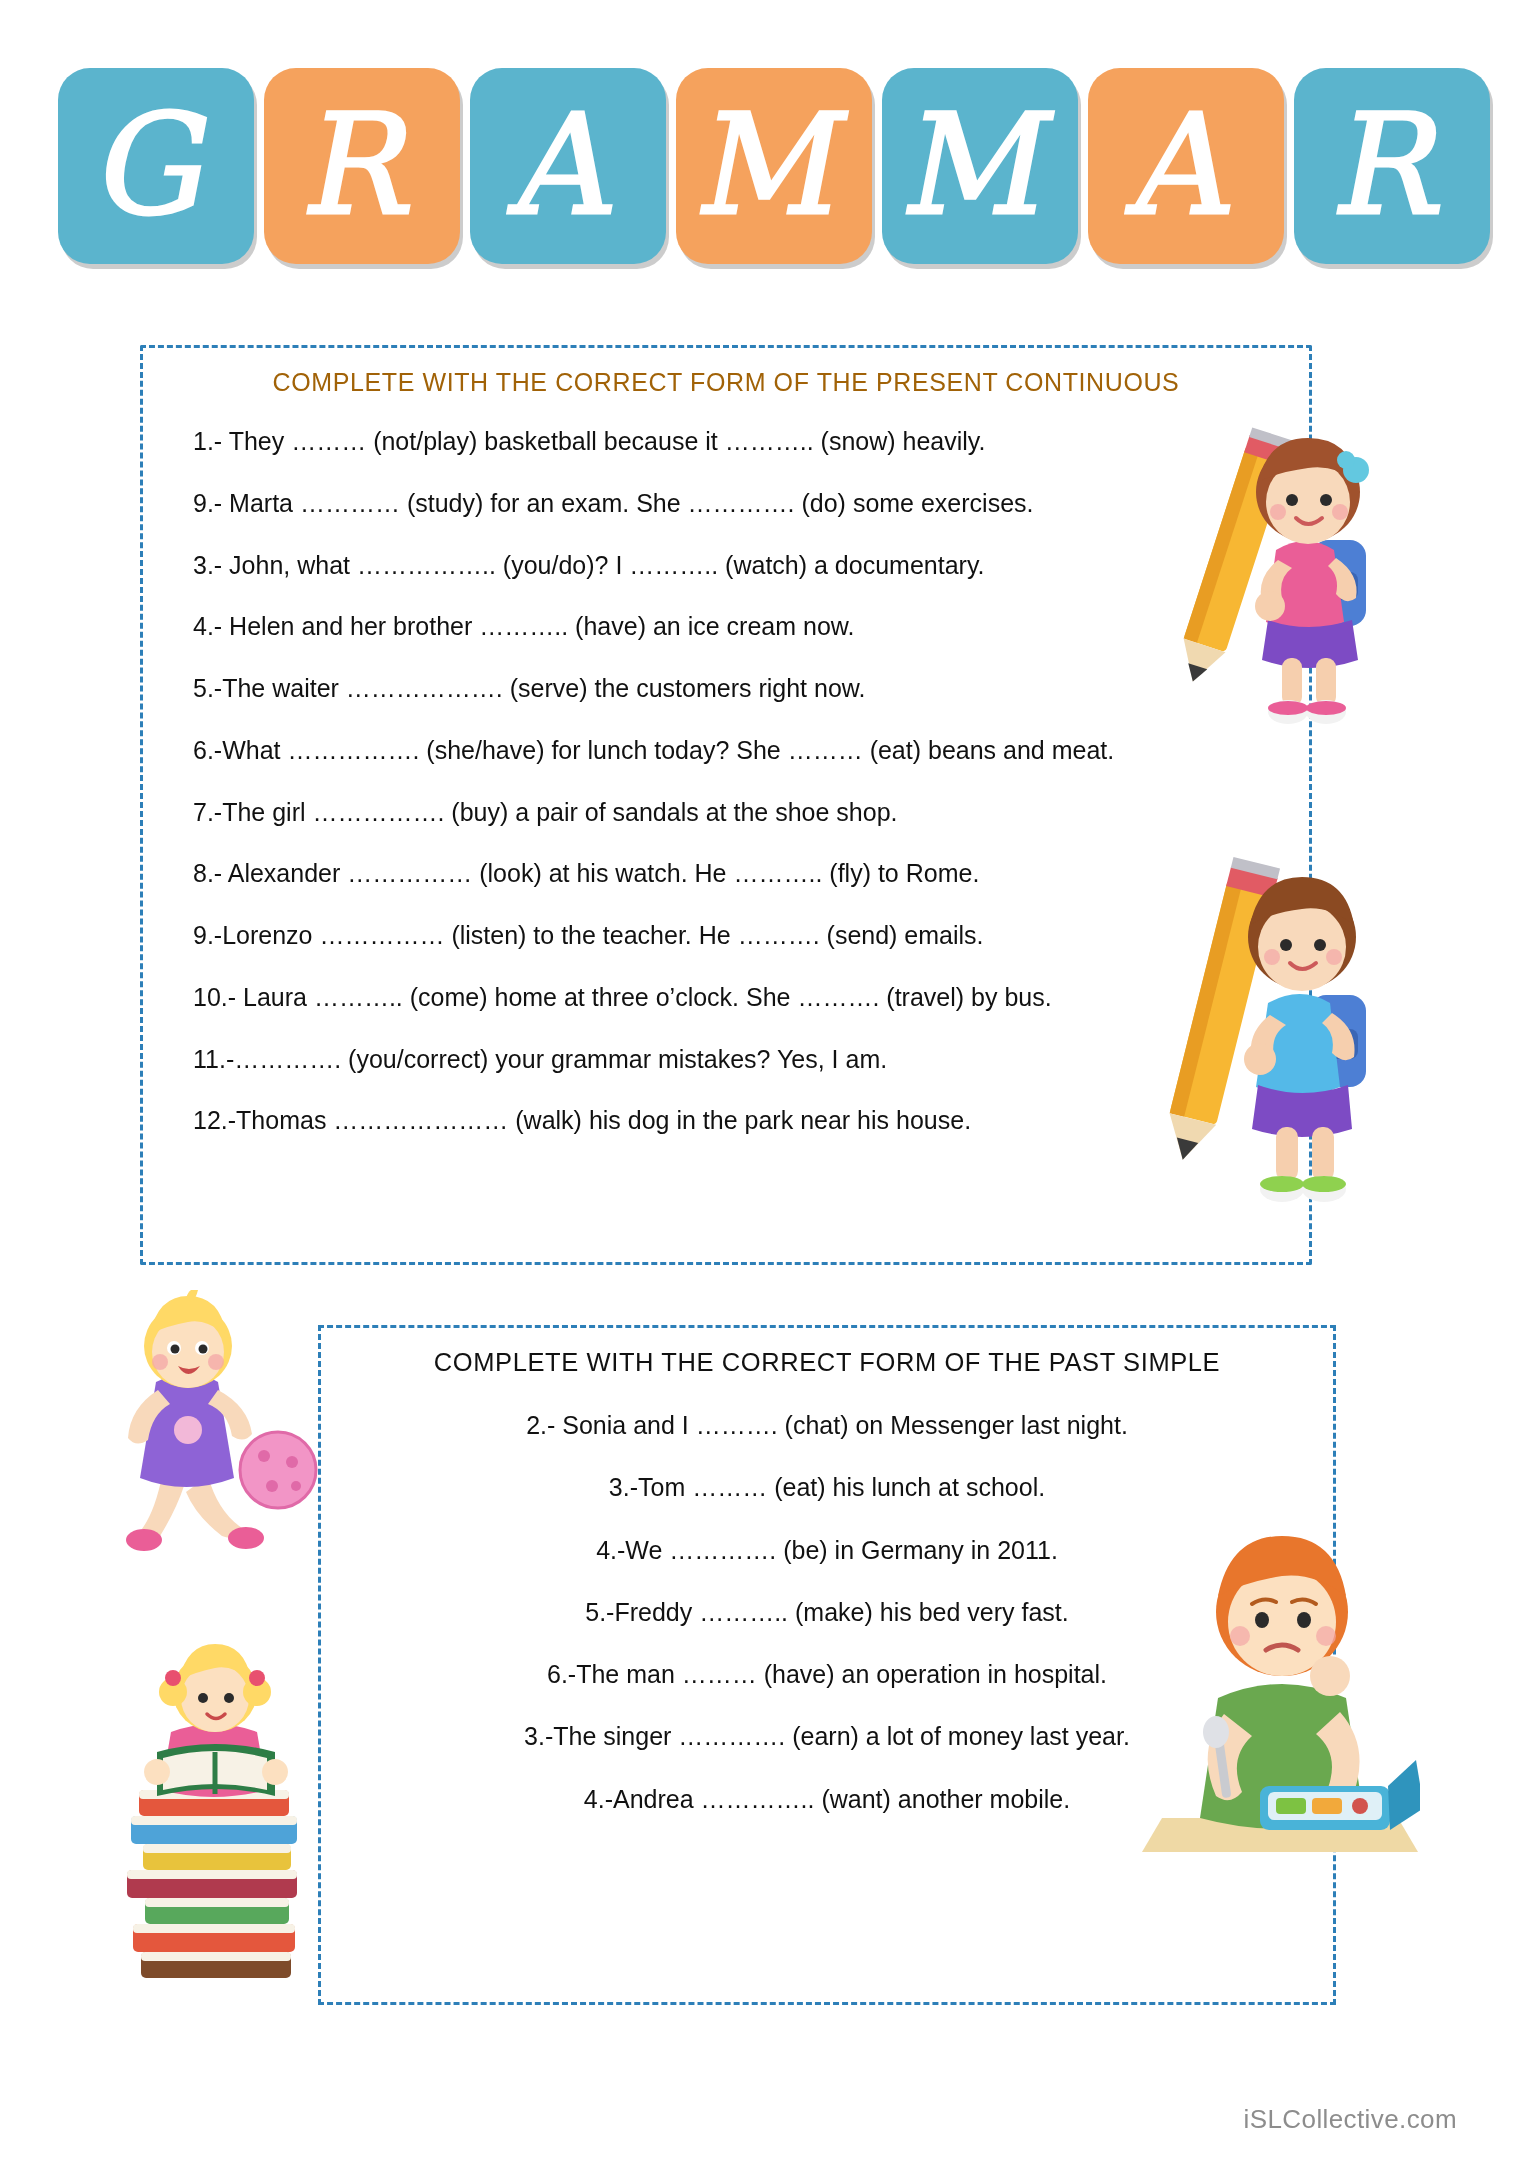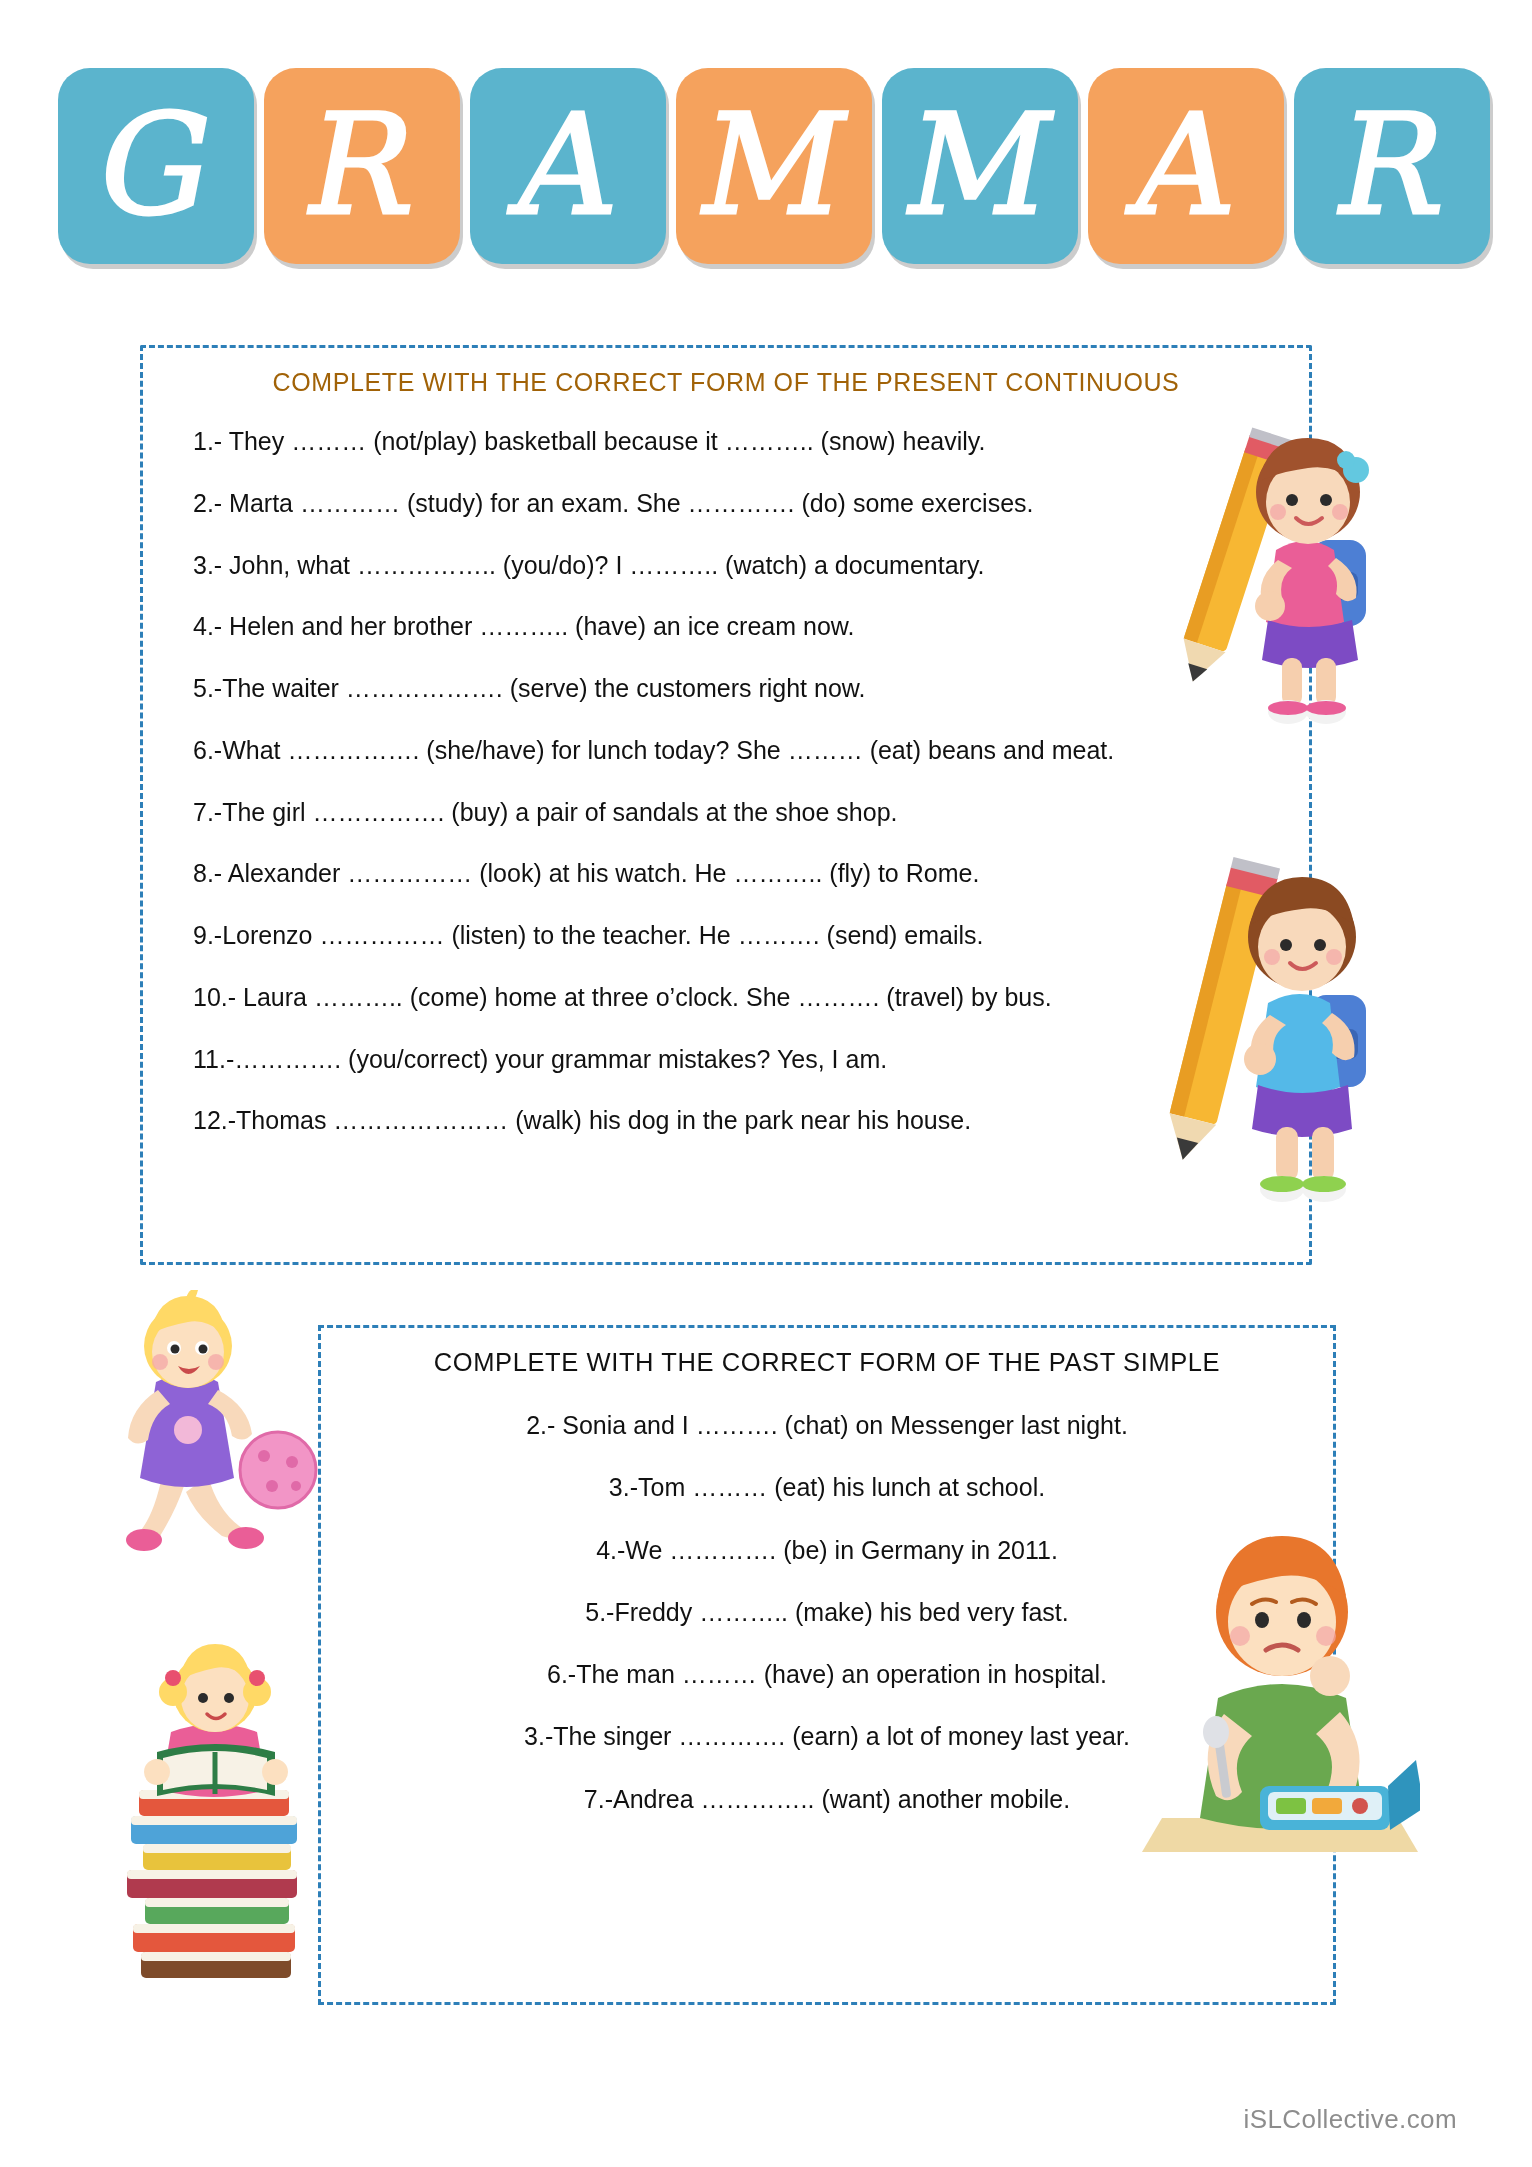--- a/index.html
+++ b/index.html
@@ -156,21 +156,21 @@
   </div>
   <div class="title-tile" style="background:#5bb4cd">
     <span>R</span>
   </div>
 </div>
 
 <div class="box" id="section1-box">
   <div class="sec-heading">COMPLETE WITH THE CORRECT FORM OF THE PRESENT CONTINUOUS</div>
   <div class="qlist">
     <div class="qitem">1.- They ……… (not/play) basketball because it ……….. (snow) heavily.</div>
-    <div class="qitem">2.- Marta ………… (study) for an exam. She …………. (do) some exercises.</div>
+    <div class="qitem">9.- Marta ………… (study) for an exam. She …………. (do) some exercises.</div>
     <div class="qitem">3.- John, what …………….. (you/do)?  I ……….. (watch) a documentary.</div>
     <div class="qitem">4.- Helen and her brother ……….. (have) an ice cream now.</div>
     <div class="qitem">5.-The waiter ………………. (serve) the customers right now.</div>
     <div class="qitem">6.-What ……………. (she/have) for lunch today? She ……… (eat) beans and meat.</div>
     <div class="qitem">7.-The girl ……………. (buy) a pair of sandals at the shoe shop.</div>
     <div class="qitem">8.-  Alexander …………… (look) at his watch. He ……….. (fly) to Rome.</div>
     <div class="qitem">9.-Lorenzo   …………… (listen) to the teacher. He ………. (send) emails.</div>
     <div class="qitem">10.- Laura ……….. (come) home at three o’clock. She ………. (travel) by bus.</div>
     <div class="qitem">11.-…………. (you/correct) your grammar mistakes? Yes, I am.</div>
     <div class="qitem">12.-Thomas ………………… (walk) his dog in the park near his house.</div>
@@ -179,21 +179,21 @@
 
 <div class="box" id="section2-box">
   <div class="sec-heading">COMPLETE WITH THE CORRECT FORM OF THE PAST SIMPLE</div>
   <div class="qlist2">
     <div class="qitem2">2.- Sonia and I ………. (chat) on Messenger last night.</div>
     <div class="qitem2">3.-Tom ……… (eat) his lunch at school.</div>
     <div class="qitem2">4.-We …………. (be) in Germany in 2011.</div>
     <div class="qitem2">5.-Freddy ……….. (make) his bed very fast.</div>
     <div class="qitem2">6.-The man ……… (have) an operation in hospital.</div>
     <div class="qitem2">3.-The singer …………. (earn) a lot of money last year.</div>
-    <div class="qitem2">7.-Andrea ………….. (want) another mobile.</div>
+    <div class="qitem2">4.-Andrea ………….. (want) another mobile.</div>
   </div>
 </div>
 
 <div class="art" style="left:1170px; top:420px; width:230px; height:320px;">
   <svg width="230" height="320" viewBox="0 0 230 320" xmlns="http://www.w3.org/2000/svg">
 
     <g transform="rotate(18 60 160)">
       <rect x="34" y="30" width="44" height="200" rx="4" fill="#f7b733"></rect>
       <rect x="34" y="30" width="14" height="200" fill="#e89d23"></rect>
       <rect x="34" y="16" width="44" height="18" fill="#e15b64"></rect>

